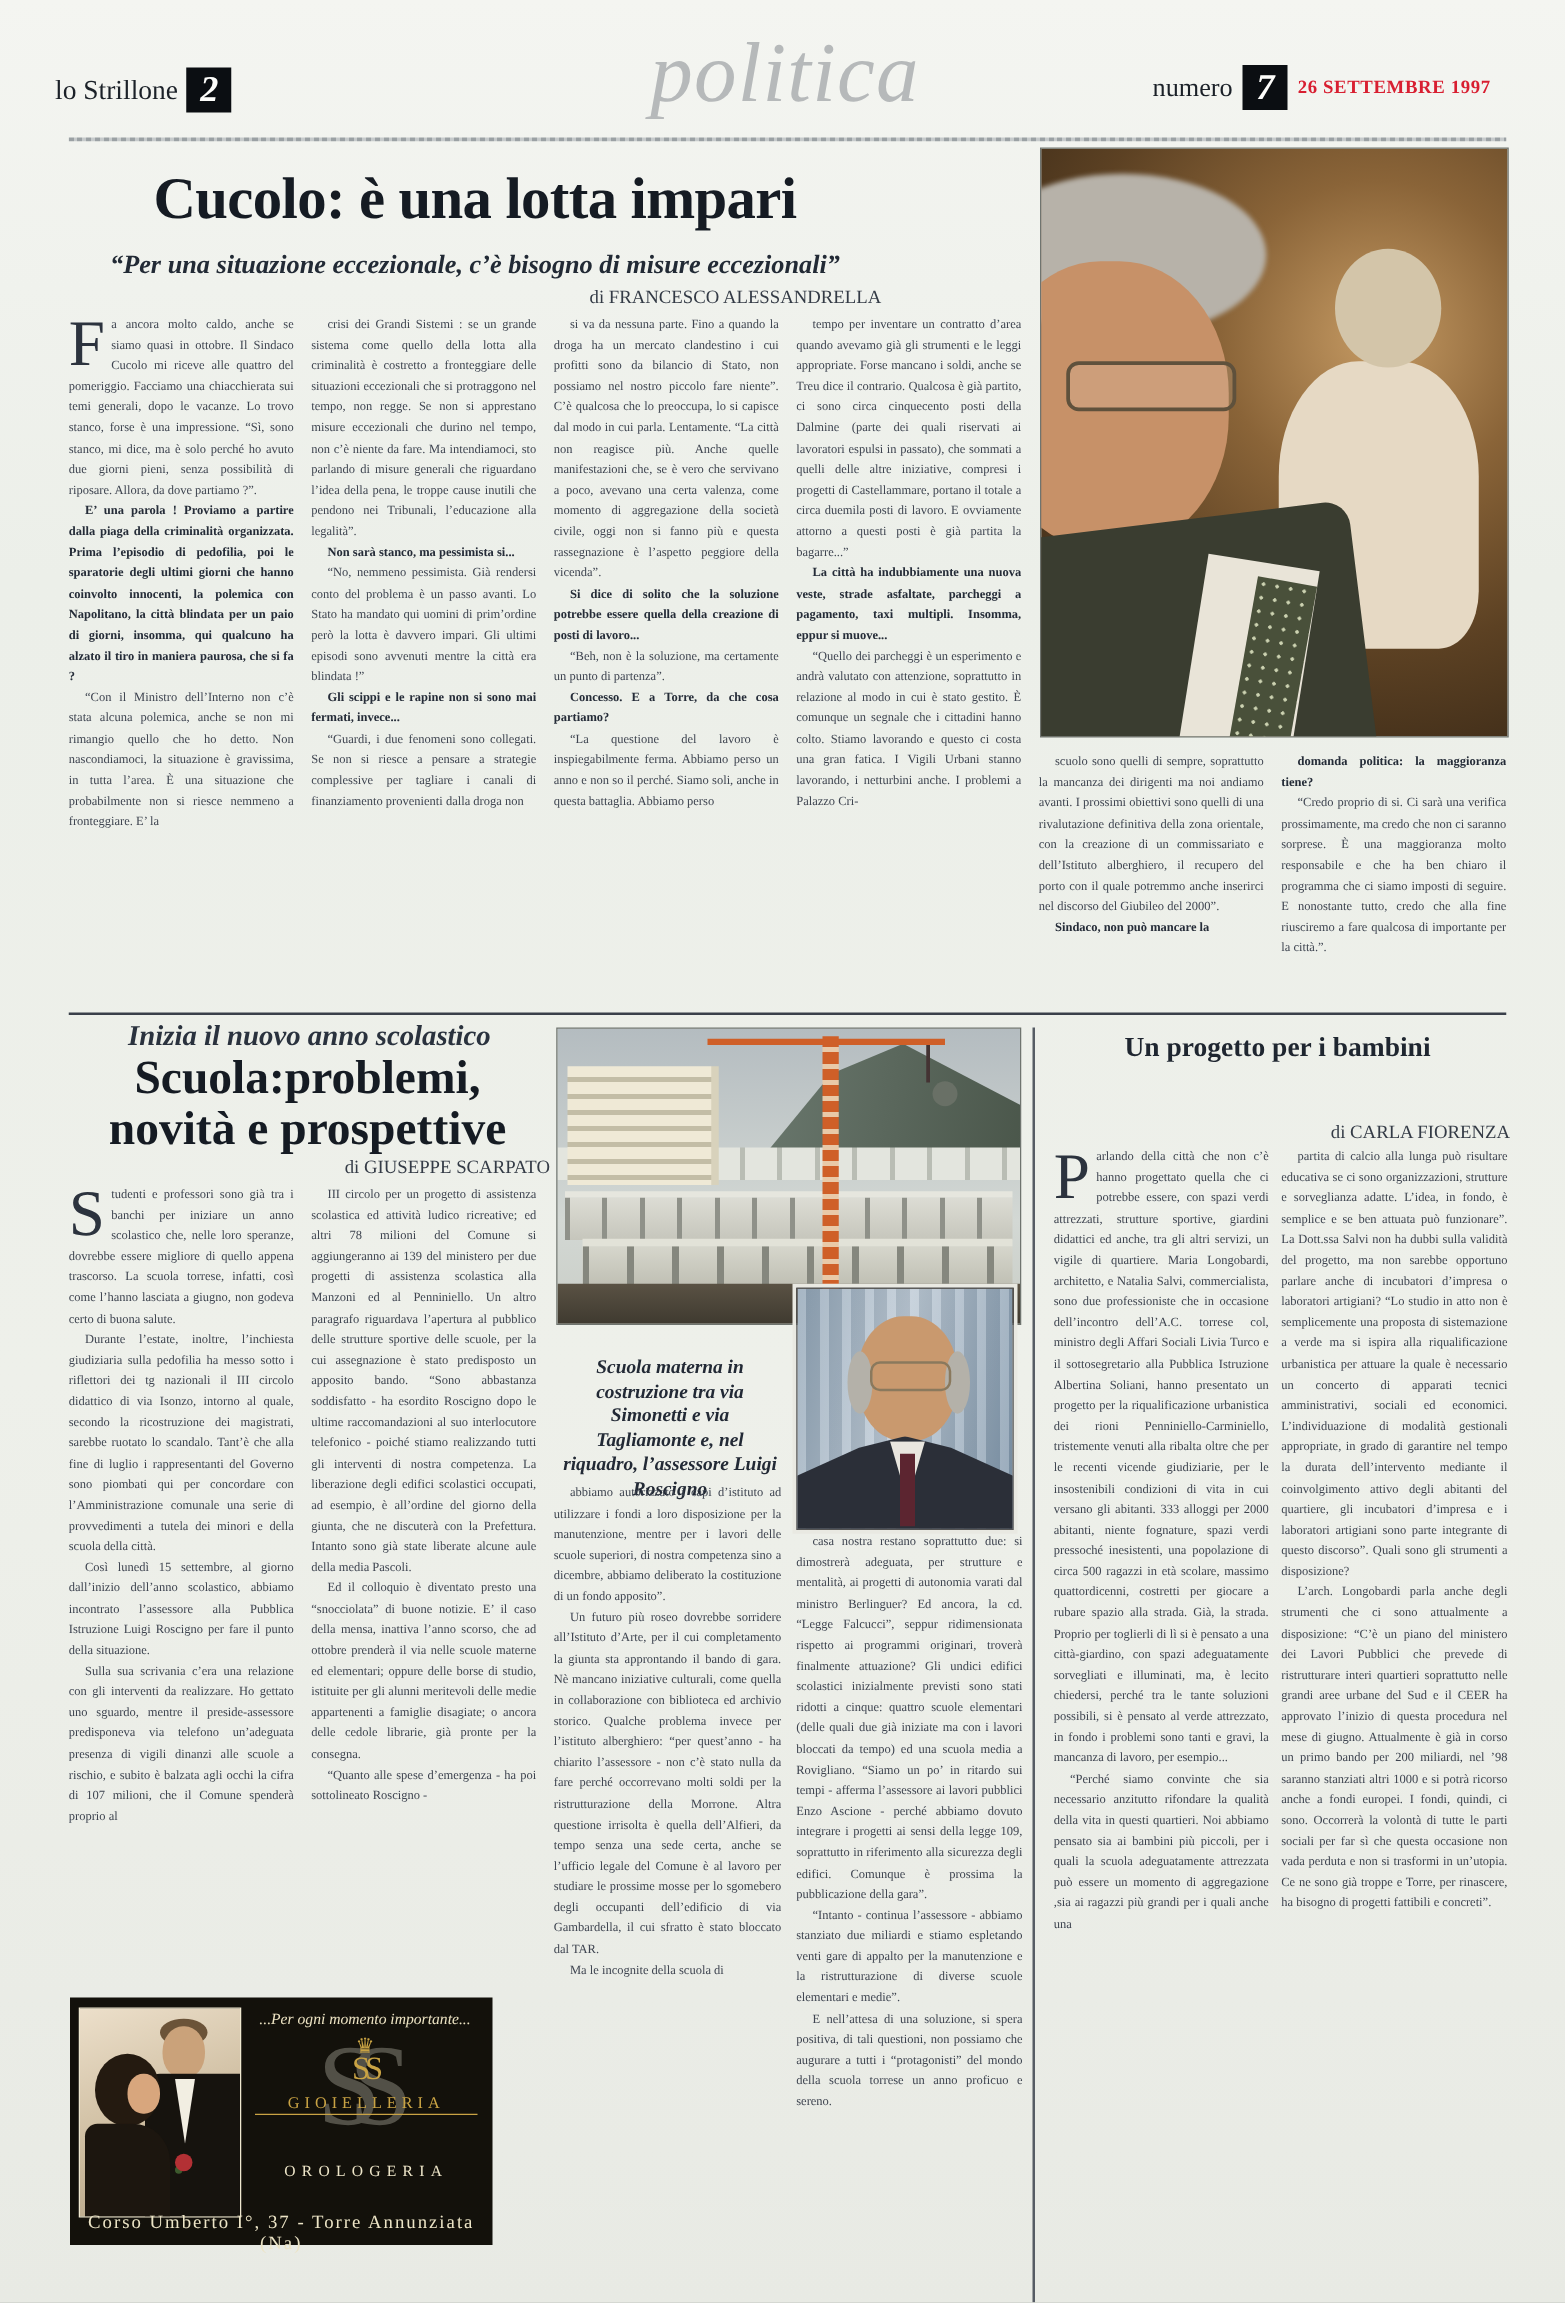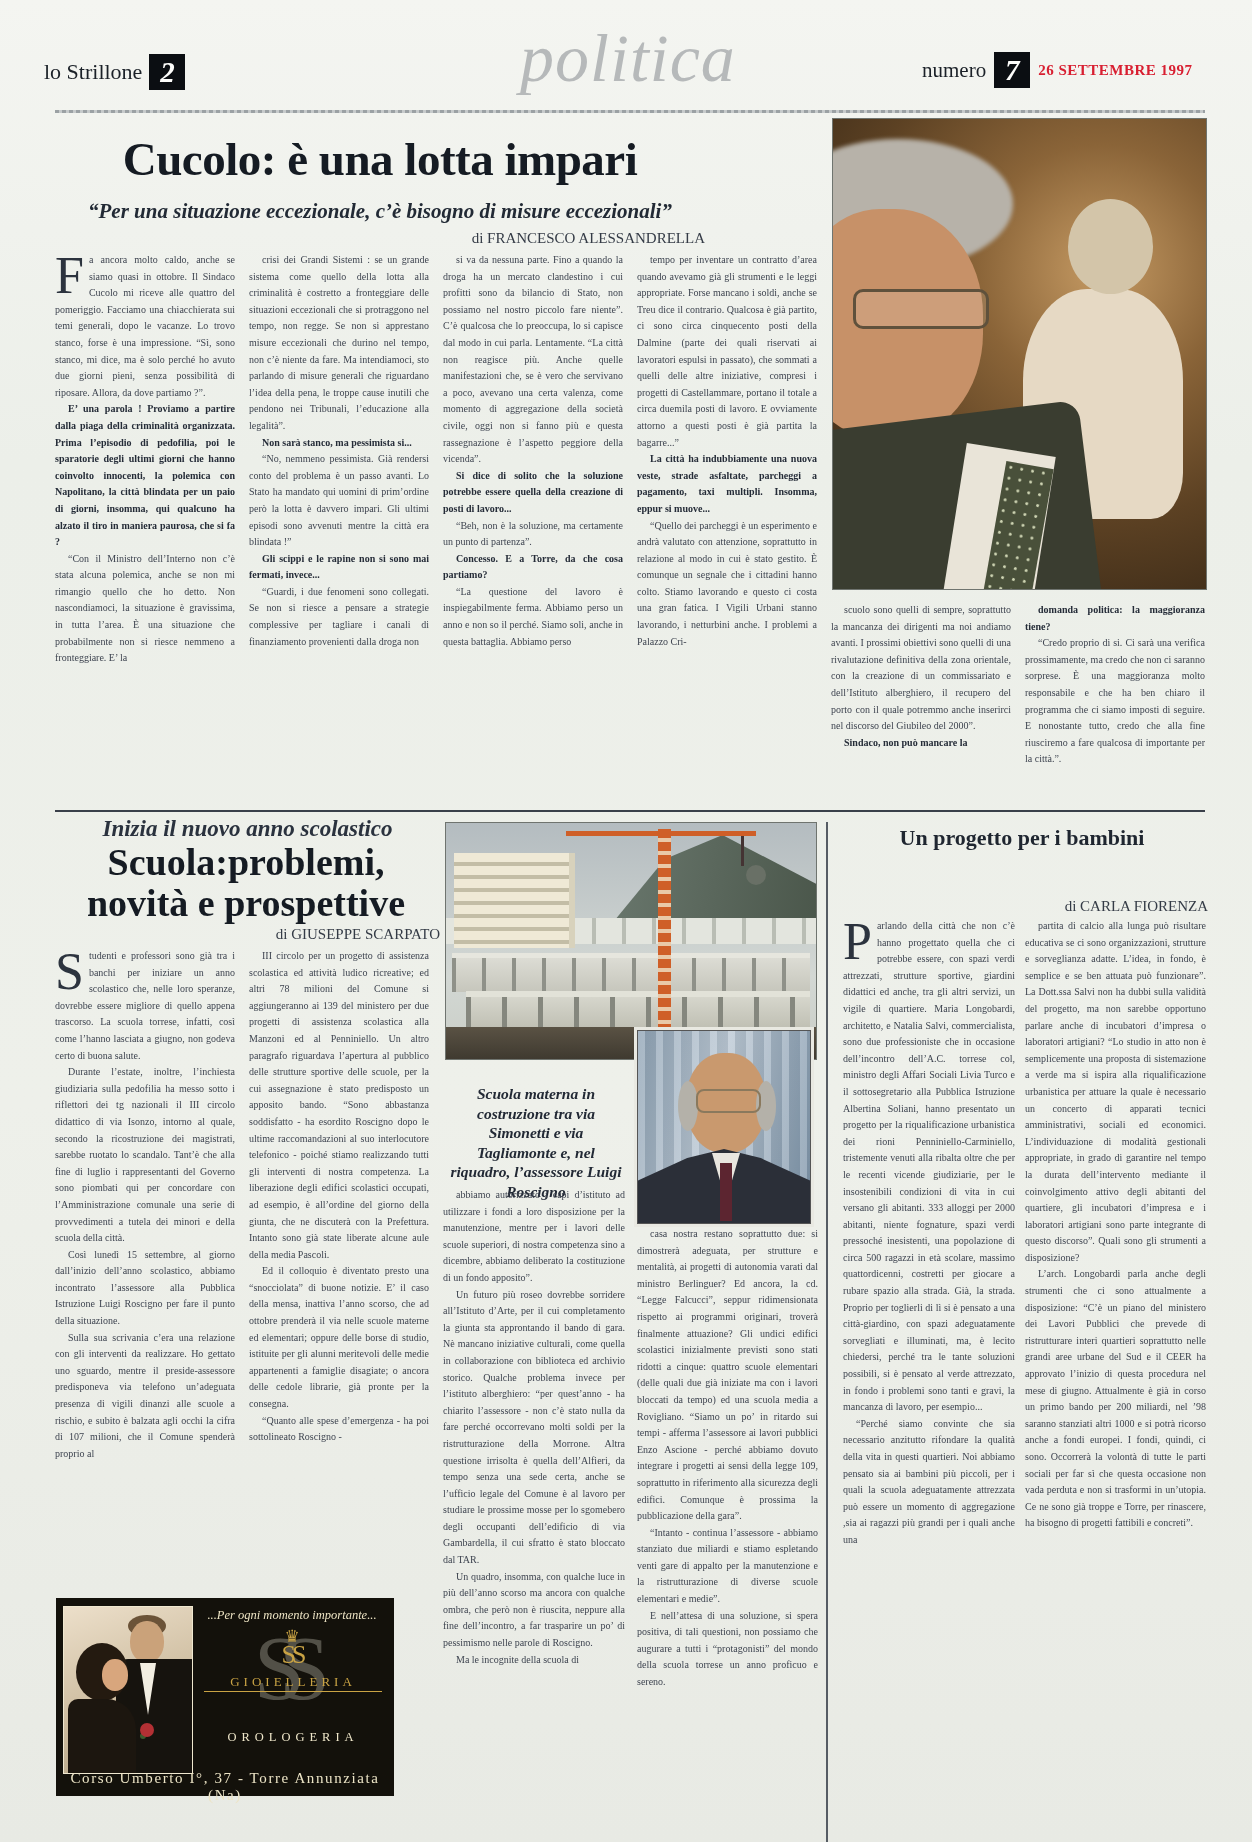--- a/index.html
+++ b/index.html
@@ -210,21 +210,20 @@
     <div class="abs pa-hairL"></div>
     <div class="abs pa-hairR"></div>
     <div class="abs pa-glass"></div>
     <div class="abs pa-suit"></div>
     <div class="abs pa-shirt"></div>
     <div class="abs pa-tie"></div>
   </div>
   <div class="col" style="left:443px;top:1187px;height:674px;width:182px;">
       <p class="a">abbiamo autorizzato i capi d’istituto ad utilizzare i fondi a loro disposizione per la manutenzione, mentre per i lavori delle scuole superiori, di nostra competenza sino a dicembre, abbiamo deliberato la costituzione di un fondo apposito”.</p>
       <p class="a">Un futuro più roseo dovrebbe sorridere all’Istituto d’Arte, per il cui completamento la giunta sta approntando il bando di gara. Nè mancano iniziative culturali, come quella in collaborazione con biblioteca ed archivio storico. Qualche problema invece per l’istituto alberghiero: “per quest’anno - ha chiarito l’assessore - non c’è stato nulla da fare perché occorrevano molti soldi per la ristrutturazione della Morrone. Altra questione irrisolta è quella dell’Alfieri, da tempo senza una sede certa, anche se l’ufficio legale del Comune è al lavoro per studiare le prossime mosse per lo sgomebero degli occupanti dell’edificio di via Gambardella, il cui sfratto è stato bloccato dal TAR.</p>
-      <p class="a">Un quadro, insomma, con qualche luce in più dell’anno scorso ma ancora con qualche ombra, che però non è riuscita, neppure alla fine dell’incontro, a far trasparire un po’ di pessimismo nelle parole di Roscigno.</p>
       <p class="a">Ma le incognite della scuola di</p>
     </div>
   <div class="col" style="left:637px;top:1226px;height:616px;width:181px;">
       <p class="a">casa nostra restano soprattutto due: si dimostrerà adeguata, per strutture e mentalità, ai progetti di autonomia varati dal ministro Berlinguer? Ed ancora, la cd. “Legge Falcucci”, seppur ridimensionata rispetto ai programmi originari, troverà finalmente attuazione? Gli undici edifici scolastici inizialmente previsti sono stati ridotti a cinque: quattro scuole elementari (delle quali due già iniziate ma con i lavori bloccati da tempo) ed una scuola media a Rovigliano. “Siamo un po’ in ritardo sui tempi - afferma l’assessore ai lavori pubblici Enzo Ascione - perché abbiamo dovuto integrare i progetti ai sensi della legge 109, soprattutto in riferimento alla sicurezza degli edifici. Comunque è prossima la pubblicazione della gara”.</p>
       <p class="a">“Intanto - continua l’assessore - abbiamo stanziato due miliardi e stiamo espletando venti gare di appalto per la manutenzione e la ristrutturazione di diverse scuole elementari e medie”.</p>
       <p class="a">E nell’attesa di una soluzione, si spera positiva, di tali questioni, non possiamo che augurare a tutti i “protagonisti” del mondo della scuola torrese un anno proficuo e sereno.</p>
     </div>
 
   <div class="abs kicker3">Un progetto per i bambini</div>
   <div class="abs byline" style="left:836px;top:898px;width:372px;">di CARLA FIORENZA</div>

